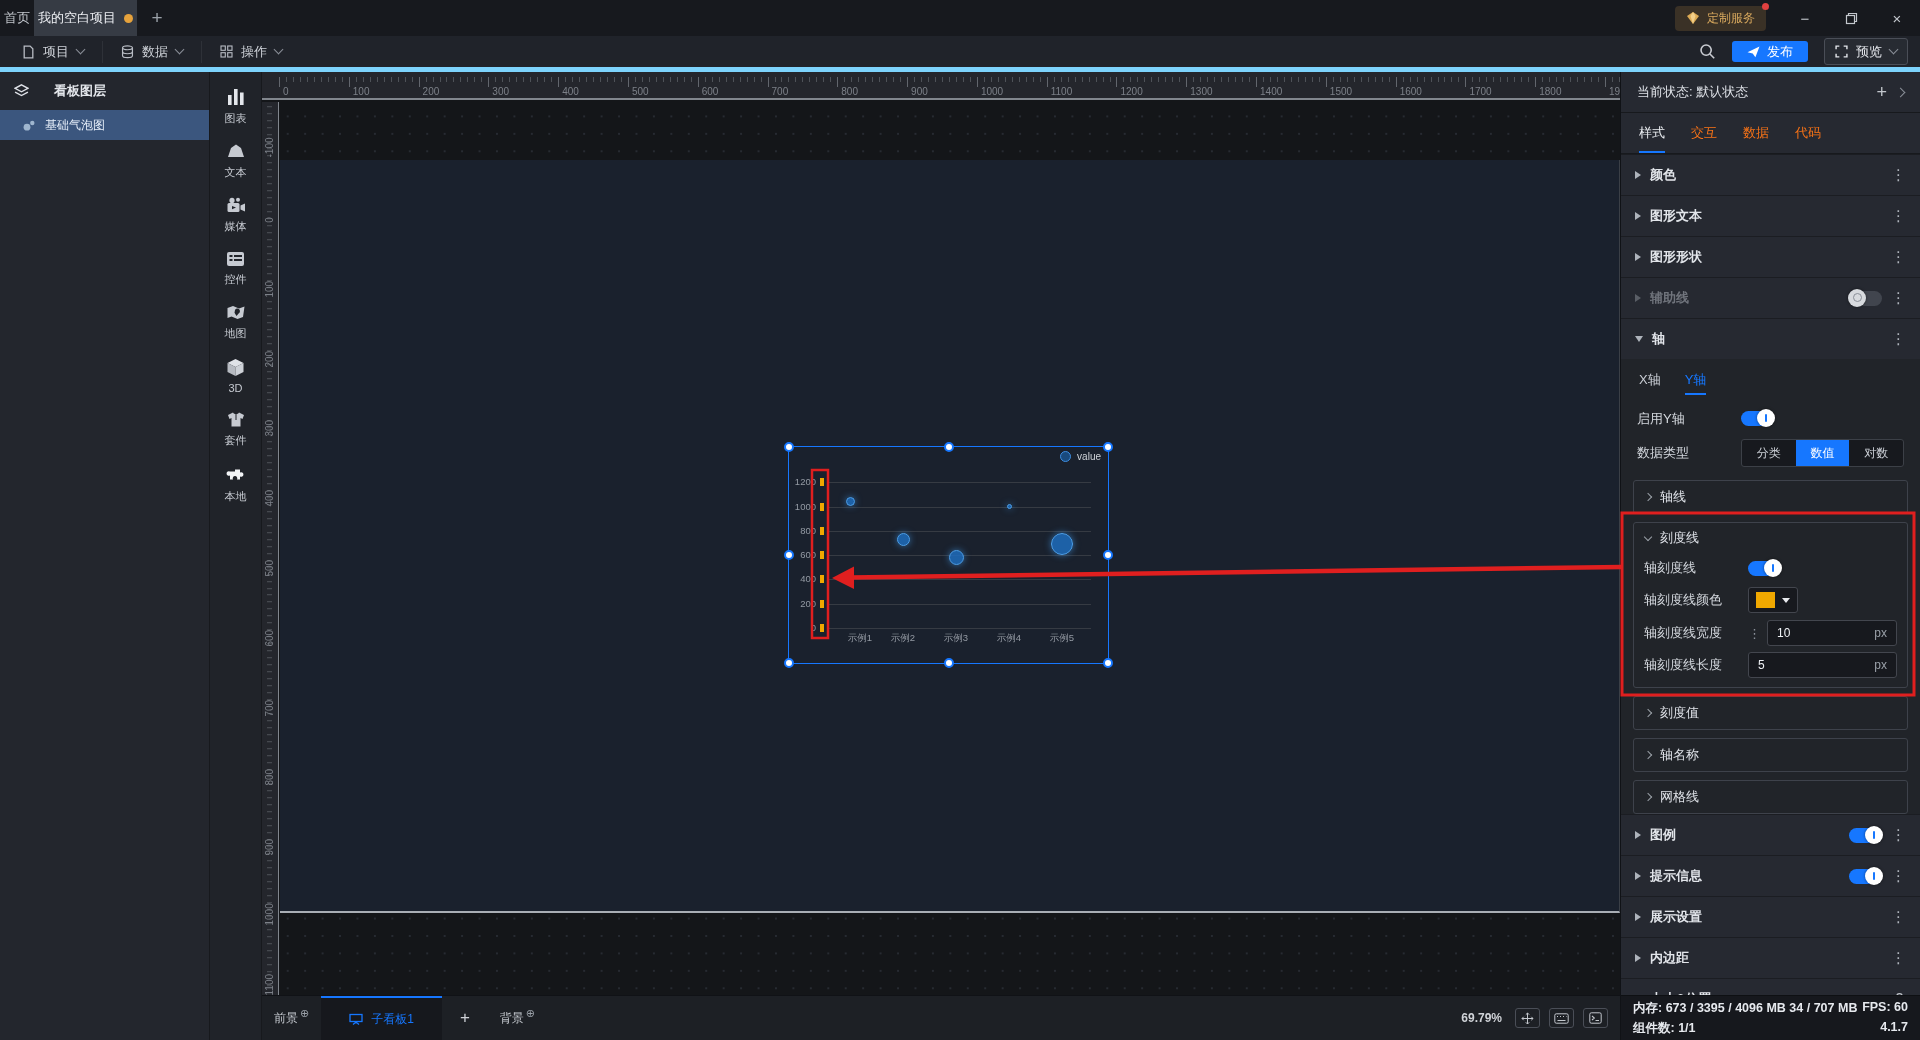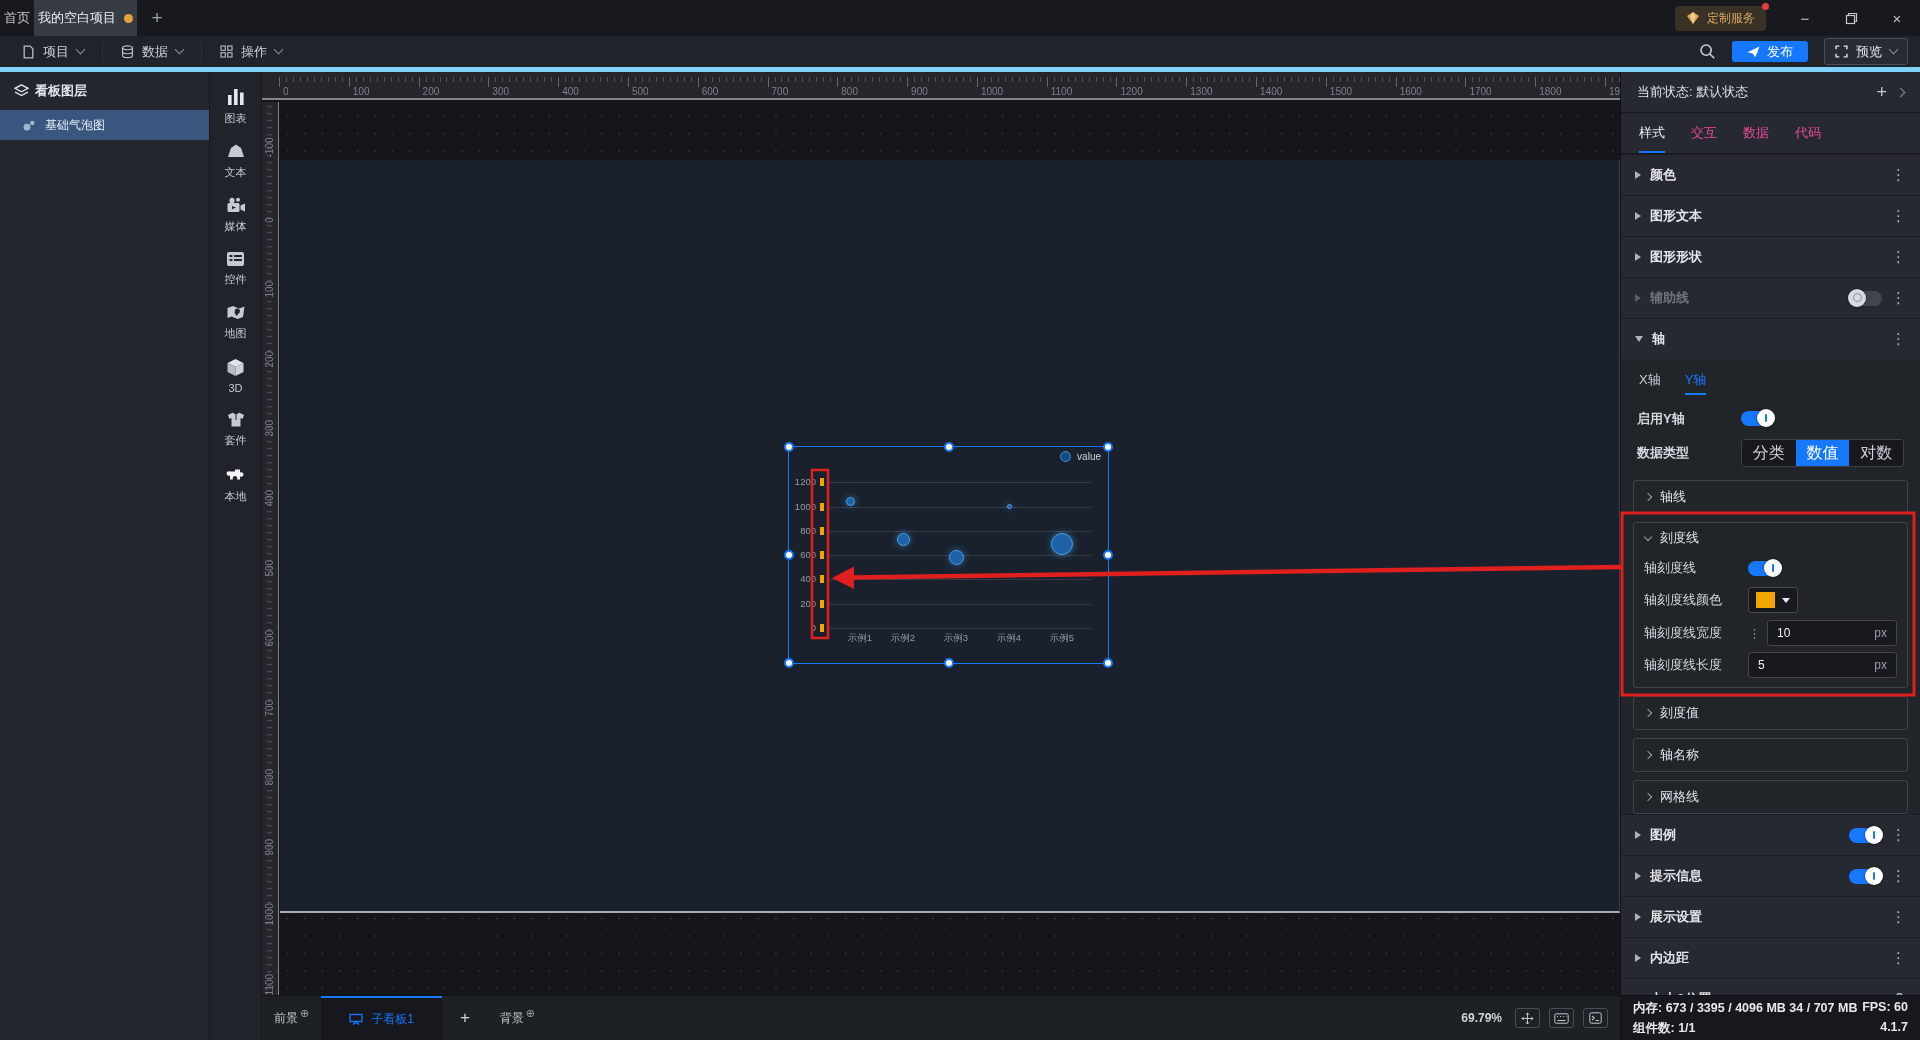--- a/index.html
+++ b/index.html
@@ -27,21 +27,21 @@
     transform:rotate(45deg);margin-top:-4px;}
   .tb-right{margin-left:auto;display:flex;align-items:center;gap:16px;padding-right:8px;}
   .btn-publish{height:21px;background:#1677ff;color:#fff;border-radius:3px;display:flex;align-items:center;
     gap:7px;padding:0 15px;font-size:13px;}
   .btn-preview{height:27px;background:#272b32;border:1px solid #4a4e57;border-radius:3px;display:flex;
     align-items:center;gap:8px;padding:0 10px;font-size:13px;color:#e2e5ea;}
 
   
   .main{flex:1;display:flex;min-height:0;}
   .layers{flex:0 0 210px;background:#23262d;border-right:1px solid #17191d;display:flex;flex-direction:column;}
-  .layers-header{height:38px;display:flex;align-items:center;gap:6px;padding:0 14px;color:#e3e6eb;font-size:13px;font-weight:bold;}
+  .layers-header{height:38px;display:flex;align-items:center;gap:25px;padding:0 14px;color:#e3e6eb;font-size:13px;font-weight:bold;}
   .layer-item{height:30px;display:flex;align-items:center;gap:9px;padding:0 14px 0 22px;font-size:12px;color:#e8f0fb;background:#3b567e;}
   .strip{flex:0 0 52px;background:#202329;border-right:1px solid #17191d;display:flex;flex-direction:column;
     align-items:center;padding-top:16px;gap:17px;}
   .strip-item{display:flex;flex-direction:column;align-items:center;gap:5px;color:#c6cad1;font-size:11px;cursor:pointer;}
 
   
   .canvas-col{flex:1;display:flex;flex-direction:column;min-width:0;}
   .canvas{position:relative;flex:1;background-color:#141619;overflow:hidden;
     background-image:radial-gradient(#272b32 1.1px,transparent 1.4px);
     background-size:17.45px 17.45px;background-position:17px 88px;}
@@ -88,21 +88,21 @@
   .bicon{width:25px;height:20px;border:1px solid #4a4e57;border-radius:3px;display:flex;align-items:center;justify-content:center;}
 
   
   .rpanel{flex:0 0 300px;background:#262931;border-left:1px solid #101216;display:flex;flex-direction:column;
     font-size:13px;position:relative;overflow:hidden;}
   .state-row{flex:0 0 40px;display:flex;align-items:center;padding:0 16px;color:#dfe2e8;gap:10px;}
   .state-plus{margin-left:auto;font-size:18px;color:#c3c7cd;}
   .chev-r{width:7px;height:7px;border-right:1.5px solid #8a8f98;border-top:1.5px solid #8a8f98;transform:rotate(45deg);}
   .rtabs{flex:0 0 42px;display:flex;align-items:flex-end;gap:26px;padding:0 18px;border-top:1px solid #17191d;
     border-bottom:1px solid #17191d;}
-  .rtab{padding-bottom:9px;color:#ec4899;border-bottom:2px solid transparent;}
+  .rtab{padding-bottom:9px;color:#f97316;border-bottom:2px solid transparent;}
   .rtab.active{color:#eef1f5;border-bottom-color:#1677ff;}
   .sec{flex:0 0 41px;display:flex;align-items:center;gap:9px;padding:0 14px;border-top:1px solid #1b1d22;
     color:#e2e5ea;font-weight:bold;}
   .sec:first-of-type{border-top:none;}
   .car-r{width:0;height:0;border-left:6px solid #aeb3bb;border-top:4.5px solid transparent;border-bottom:4.5px solid transparent;}
   .car-d{width:0;height:0;border-top:6px solid #aeb3bb;border-left:4.5px solid transparent;border-right:4.5px solid transparent;}
   .kebab{margin-left:auto;color:#aeb3bb;font-size:15px;letter-spacing:0;font-weight:normal;}
   .sec .toggle{margin-left:auto;}
   .sec .toggle+.kebab{margin-left:0;}
   .sec.disabled{color:#70747c;}
@@ -112,23 +112,23 @@
     border-radius:50%;box-shadow:0 0 3px rgba(0,0,0,.5);}
   .toggle::before{content:"";position:absolute;right:7px;top:3px;width:2px;height:8px;background:#1677ff;z-index:2;border-radius:1px;}
   .toggle.off{background:#41454e;}
   .toggle.off::after{right:auto;left:-1px;background:#d7dade;}
   .toggle.off::before{right:auto;left:4px;width:7px;height:7px;background:transparent;border:1.6px solid #8a8f98;border-radius:50%;top:2px;}
   .axis-inner{flex:0 0 455px;background:#212429;padding:10px 12px 0 12px;display:flex;flex-direction:column;overflow:hidden;}
   .axis-tabs{flex:0 0 34px;display:flex;gap:24px;padding:2px 6px 0 6px;}
   .atab{font-size:13px;color:#c9cdd4;padding-bottom:6px;border-bottom:2px solid transparent;height:24px;}
   .atab.active{color:#1677ff;border-bottom-color:#1677ff;}
   .prow{display:flex;align-items:center;padding:0 4px;}
-  .plabel{width:104px;color:#d4d8de;flex:0 0 auto;font-weight:bold;}
+  .plabel{width:104px;color:#d4d8de;flex:0 0 auto;}
   .seg{display:flex;border:1px solid #3c4047;border-radius:3px;overflow:hidden;height:28px;flex:1;background:#17191e;}
-  .seg span{flex:1;display:flex;align-items:center;justify-content:center;font-size:16px;color:#ced2d9;}
+  .seg span{flex:1;display:flex;align-items:center;justify-content:center;font-size:12px;color:#ced2d9;}
   .seg span.active{background:#1677ff;color:#fff;}
   .gbox{border:1px solid #3e424b;border-radius:3px;margin-top:8px;flex:0 0 auto;}
   .ghead{height:32px;display:flex;align-items:center;gap:9px;padding:0 11px;color:#dfe2e8;}
   .gch-r{width:6px;height:6px;border-right:1.4px solid #9aa0a8;border-top:1.4px solid #9aa0a8;transform:rotate(45deg);}
   .gch-d{width:6px;height:6px;border-right:1.4px solid #9aa0a8;border-bottom:1.4px solid #9aa0a8;transform:rotate(45deg);margin-top:-3px;}
   .tick-rows{padding:0 10px 6px 10px;}
   .trow{display:flex;align-items:center;}
   .tlabel{width:104px;color:#d4d8de;font-size:13px;flex:0 0 auto;}
   .swatch{display:flex;align-items:center;gap:7px;background:#17191e;border:1px solid #43464e;border-radius:3px;
     height:26px;padding:0 7px;}

